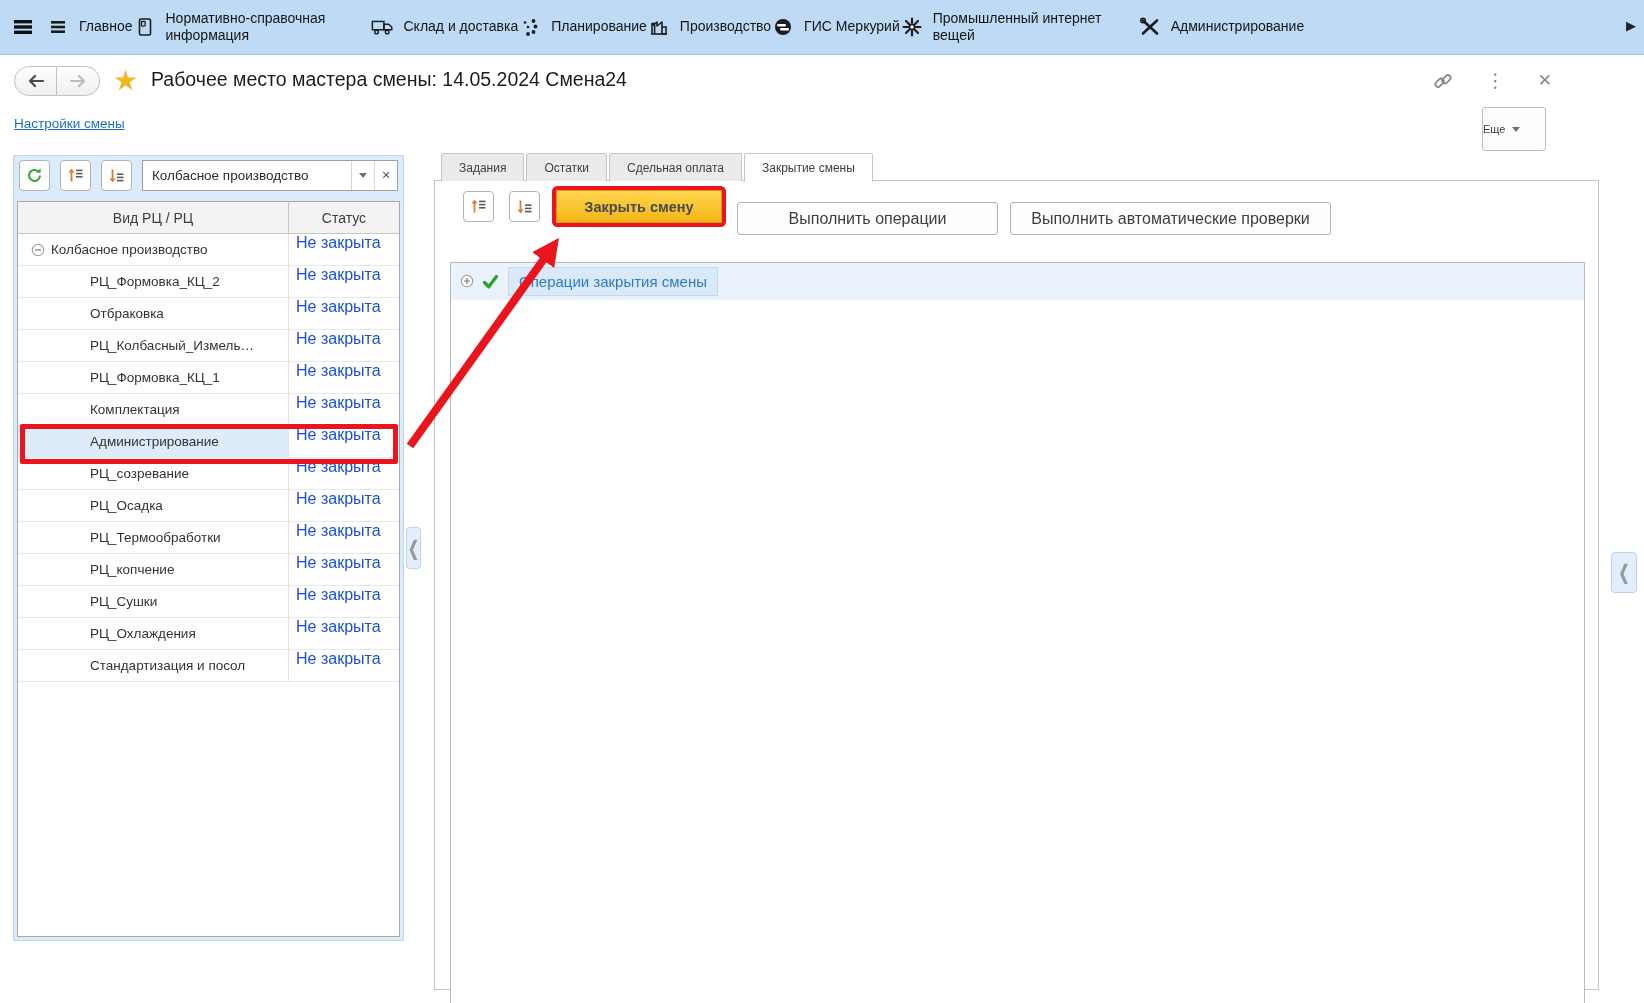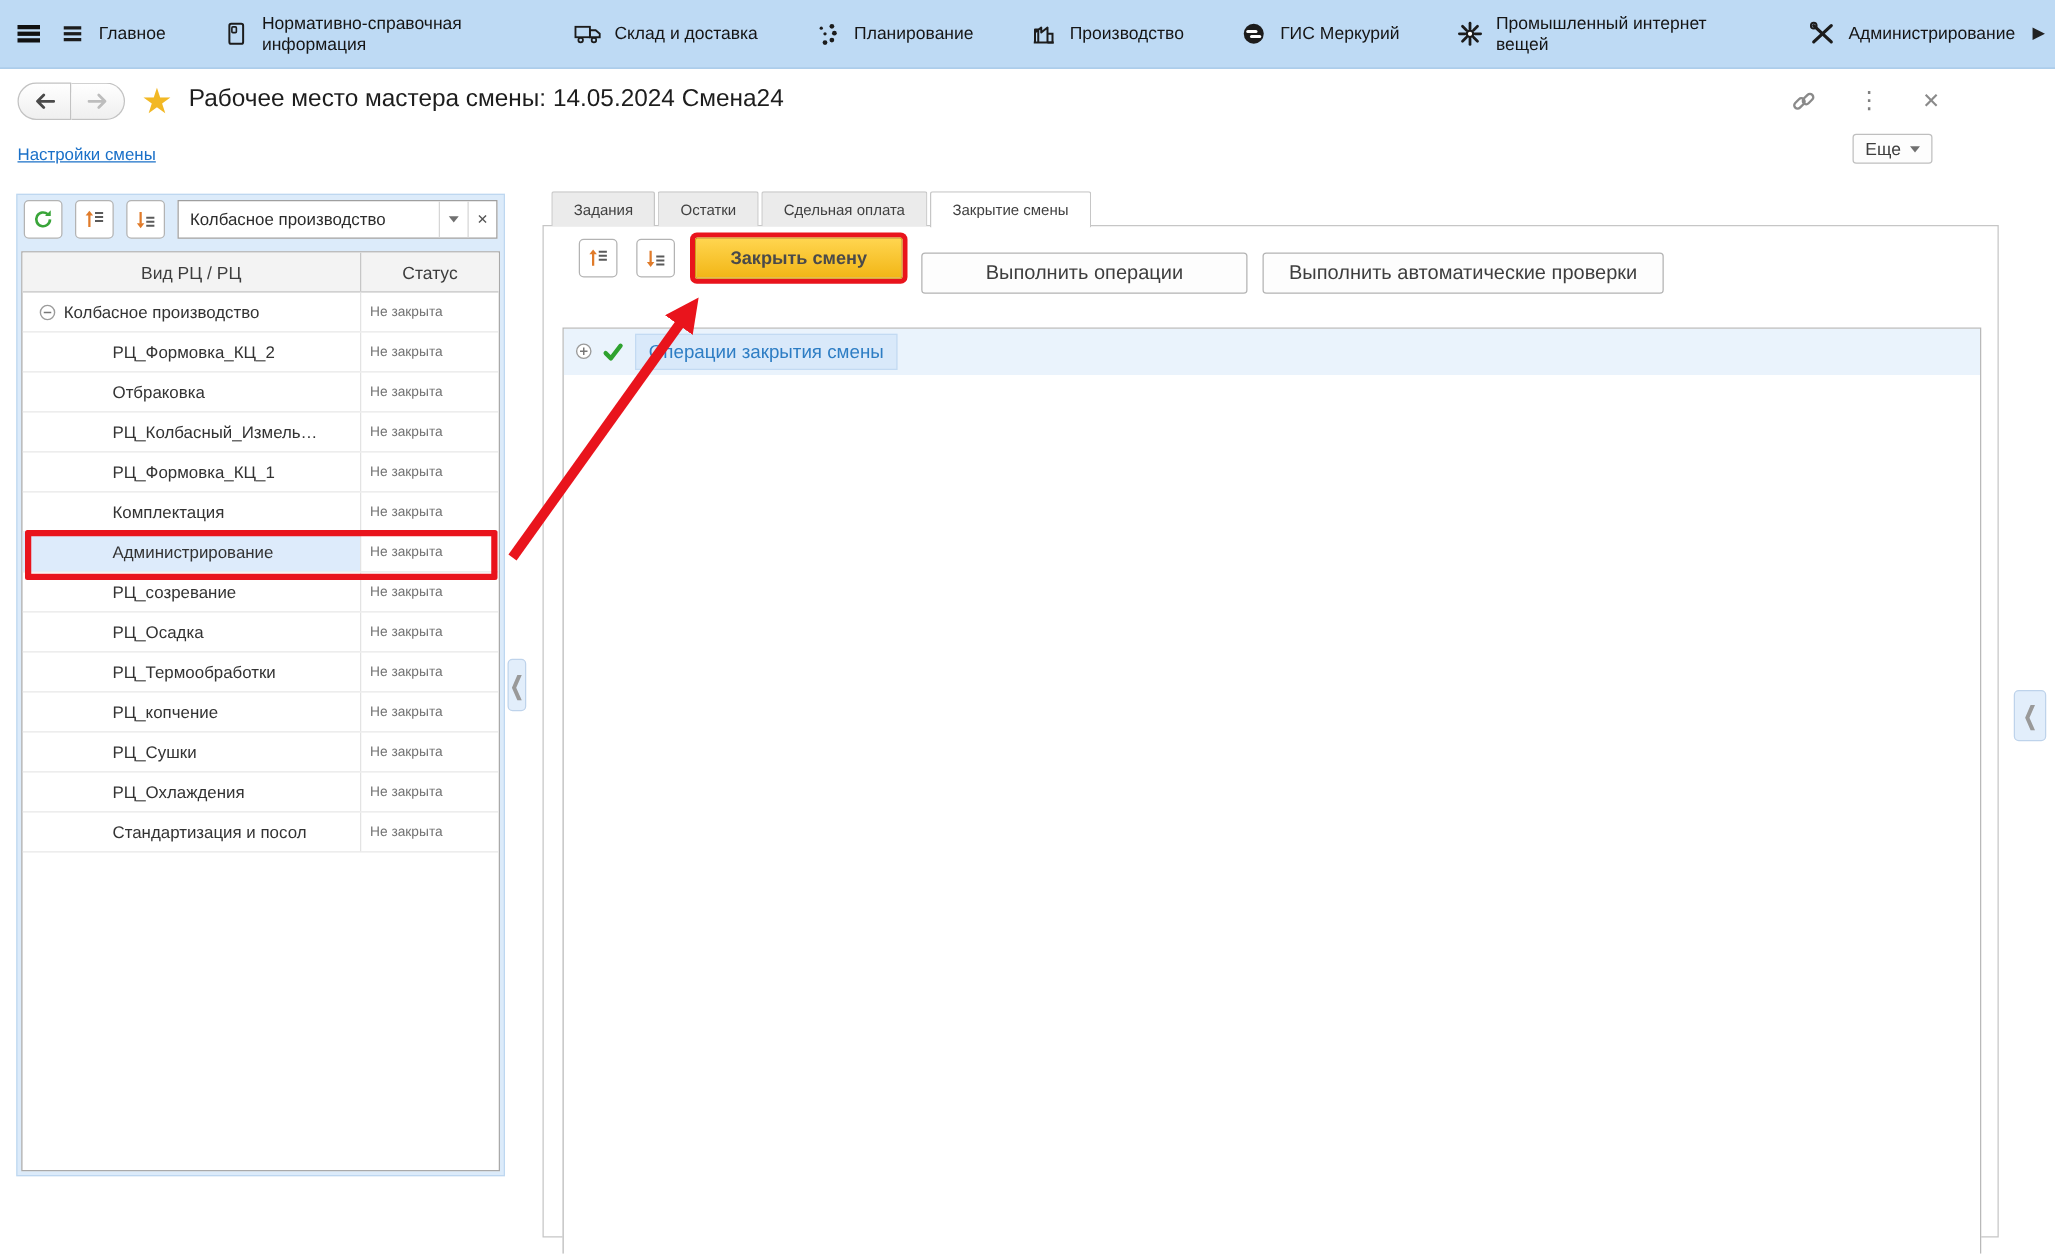--- a/index.html
+++ b/index.html
@@ -4,21 +4,21 @@
 <style>
   * { margin:0; padding:0; box-sizing:border-box; }
   html,body { background:#fff; }
   body { font-family:"Liberation Sans", sans-serif; color:#222; }
   .screen { position:relative; width:1644px; height:1003px; background:#fff; overflow:hidden; }
 
   
   .menubar { position:absolute; left:0; top:0; width:1644px; height:55px;
     background:#bedaf4; border-bottom:1px solid #a3c6e6; display:flex; align-items:center; }
   .hamburger { width:46px; display:flex; justify-content:center; cursor:pointer; flex-shrink:0; }
-  .menu-items { flex:1; display:flex; align-items:center; gap:44px; overflow:hidden; height:100%; padding-right:30px; }
+  .menu-items { flex:1; display:flex; align-items:center; overflow:hidden; height:100%; padding-right:30px; }
   .menu-item { display:inline-flex; align-items:center; gap:9px; flex-shrink:0; cursor:pointer; }
   .mi-icon { width:24px; height:24px; display:inline-flex; align-items:center; justify-content:center; flex-shrink:0; }
   .mi-label { font-size:14px; color:#151515; line-height:1.25; max-width:205px; }
   .menu-overflow { position:absolute; right:8px; top:18px; font-size:13px; color:#222; cursor:pointer; }
 
   
   .titlebar { position:absolute; left:0; top:56px; width:1644px; height:50px; background:#fff; }
   .navpair { position:absolute; left:14px; top:10px; display:flex; }
   .navbtn { width:43px; height:30px; background:linear-gradient(#ffffff,#efefef);
     border:1px solid #c2c2c2; display:flex; align-items:center; justify-content:center; cursor:pointer; }
@@ -27,23 +27,23 @@
   .star { position:absolute; left:113px; top:8px; font-size:28px; color:#f2b824; }
   .page-title { position:absolute; left:151px; top:12px; font-size:19.5px; font-weight:400; color:#1d1d1d; }
   .win-icons { position:absolute; right:92px; top:14px; display:flex; gap:33px; align-items:center; }
   .win-icon { color:#8a8a8a; cursor:pointer; display:flex; align-items:center; }
   .kebab { font-size:19px; letter-spacing:0; line-height:1; color:#808080; }
   .close-x { font-size:17px; color:#8a8a8a; }
 
   
   .settings-link { position:absolute; left:14px; top:116px; font-size:13.5px; color:#1a70c8;
     text-decoration:underline; cursor:pointer; }
-  .more-btn { position:absolute; left:1482px; top:107px; width:64px; height:24px;
-    background:#fdfdfd; border:1px solid #bfbfbf; border-radius:3px; font-size:14px; color:#3e3e3e;
-    display:flex; align-items:center; justify-content:center; gap:7px; cursor:pointer; }
+  .more-btn { position:absolute; left:1482px; top:107px; width:64px; height:44px;
+    background:#fdfdfd; border:1px solid #bfbfbf; border-radius:3px; font-size:11px; color:#3e3e3e;
+    display:flex; align-items:center; gap:7px; cursor:pointer; }
   .caret-down { width:0; height:0; border-left:4px solid transparent; border-right:4px solid transparent;
     border-top:5px solid #707070; display:inline-block; }
 
   
   .left-panel { position:absolute; left:13px; top:155px; width:391px; height:786px;
     background:#dcebfa; border:1px solid #bed7f0; padding:3px; display:flex; flex-direction:column; }
   .lp-toolbar { height:37px; display:flex; align-items:flex-start; gap:10px; padding:1px 2px 0 2px; }
   .tool-btn { width:31px; height:31px; background:#fff; border:1px solid #b3b3b3; border-radius:4px;
     display:flex; align-items:center; justify-content:center; cursor:pointer; flex-shrink:0; }
   .combobox { flex:1; height:31px; background:#fff; border:1px solid #9f9f9f; display:flex; align-items:stretch; overflow:hidden; }
@@ -52,22 +52,22 @@
   .combo-clear { font-size:11px; color:#555; }
 
   .lp-table { flex:1; margin-top:5px; background:#fff; border:1px solid #a9a9a9; display:flex; flex-direction:column; overflow:hidden; }
   .lp-head { display:flex; height:32px; background:#f3f3f3; border-bottom:1px solid #c6c6c6; flex-shrink:0; }
   .lp-head .hc { display:flex; align-items:center; justify-content:center; font-size:14px; color:#3d3d3d; }
   .hc-name { width:270px; } .hc-status { width:111px; border-left:1px solid #c6c6c6; }
   .rc-row { display:flex; height:32px; flex-shrink:0; border-bottom:1px solid #e8e8e8; cursor:pointer; }
   .rc-name { width:270px; position:relative; display:flex; align-items:center; font-size:13.5px; color:#333;
     white-space:nowrap; overflow:hidden; }
   .rc-name.lvl0 { padding-left:33px; } .rc-name.lvl1 { padding-left:72px; }
-  .rc-status { width:111px; border-left:1px solid #e3e3e3; display:flex; align-items:center; padding-left:7px;
-    font-size:11px; color:#737373; }
+  .rc-status { width:111px; border-left:1px solid #e3e3e3; display:flex; padding-left:7px;
+    font-size:16px; color:#1d4ed8; }
   .rc-row.selected .rc-name { background:#ddebfb; }
   .expander { position:absolute; left:13px; top:9px; width:14px; height:14px; }
 
   
   .row-annotation { position:absolute; left:20px; top:424px; width:378px; height:40px;
     border:5px solid #e9141c; border-radius:2px; z-index:6; pointer-events:none; }
 
   
   .splitter { background:#e2eefb; border:1px solid #bed3eb; border-radius:4px; position:absolute;
     display:flex; align-items:center; justify-content:center; cursor:pointer; }

